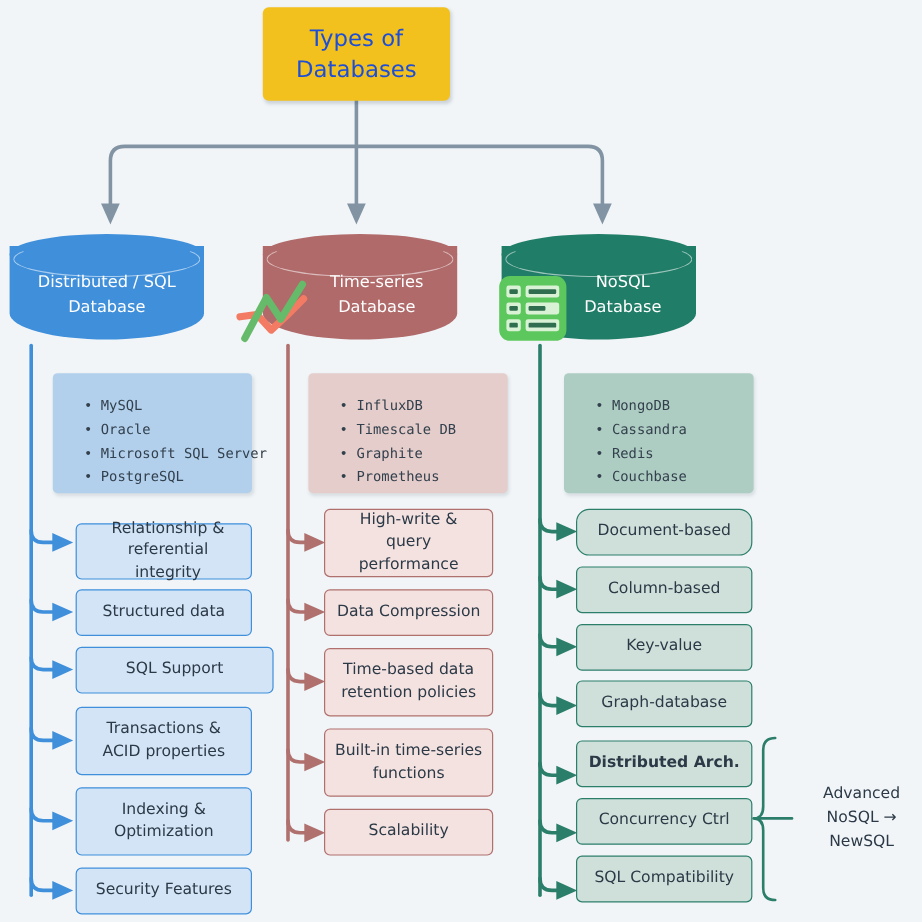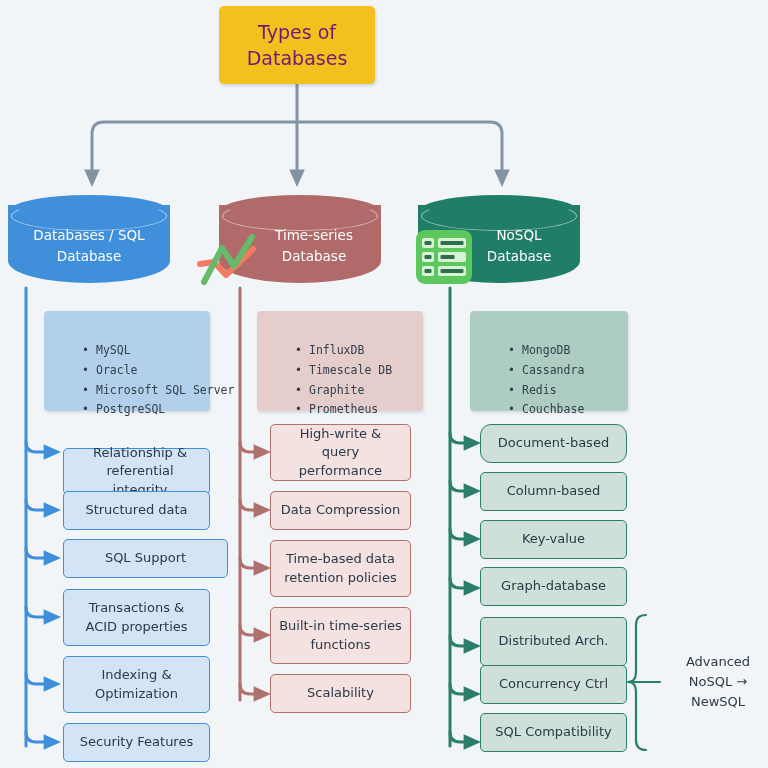--- a/index.html
+++ b/index.html
@@ -30,21 +30,21 @@
     position: absolute;
     left: 219px; top: 6px;
     width: 156px; height: 78px;
     background: #f2c11e;
     border-radius: 5px;
     box-shadow: 1px 2px 3px rgba(40,60,80,0.18);
     display: flex;
     align-items: center;
     justify-content: center;
     text-align: center;
-    color: #701a75;
+    color: #1d4ed8;
     font-size: 19px;
     line-height: 1.38;
     font-family: "DejaVu Sans", sans-serif;
   }
 
   
   .cyl {
     position: absolute;
     width: 162px;
     height: 98px;
@@ -105,21 +105,21 @@
 
   
   .examples {
     position: absolute;
     border-radius: 4px;
     box-shadow: 1px 2px 3px rgba(40,60,80,0.13);
     box-sizing: border-box;
     padding: 14px 10px 10px 18px;
   }
   .examples ul {
-    margin: 16px;
+    margin: 4px;
     padding: 0 0 0 18px;
     list-style: none;
   }
   .examples li {
     position: relative;
     color: #33404d;
     font-size: 11.5px;
     line-height: 1.72;
     font-family: "DejaVu Sans Mono", monospace;
     white-space: nowrap;
@@ -233,21 +233,21 @@
       <span>Types of</span><br>
       <span>Databases</span>
     </span>
   </div>
 
   <div class="cyl relational">
     <div class="body"></div>
     <div class="top"></div>
     <div class="rim"></div>
     <div class="label">
-      <span>Databases / SQL</span><br>
+      <span>Distributed / SQL</span><br>
       <span>Database</span>
     </div>
   </div>
 
   <div class="cyl timeseries">
     <div class="body"></div>
     <div class="top"></div>
     <div class="rim"></div>
     <div class="label">
       <span>Time-series</span><br>
@@ -302,21 +302,21 @@
   </div>
   <div class="examples green">
     <ul>
       <li>MongoDB</li>
       <li>Cassandra</li>
       <li>Redis</li>
       <li>Couchbase</li>
     </ul>
   </div>
 
-  <div class="fbox blue" style="left:63px; top:448px; width:147px; height:47px;padding-left:15px;">
+  <div class="fbox blue" style="left:63px; top:436px; width:147px; height:47px;padding-left:15px;">
     <span>
       <span>Relationship &amp;</span><br>
       <span>referential integrity</span>
     </span>
   </div>
   <div class="fbox blue" style="left:63px; top:491px; width:147px; height:39px;">
     <span>Structured data</span>
   </div>
   <div class="fbox blue" style="left:63px; top:539px; width:165px; height:39px;">
     <span>SQL Support</span>
@@ -367,21 +367,21 @@
   </div>
   <div class="fbox green" style="left:480px; top:472px; width:147px; height:39px;">
     <span>Column-based</span>
   </div>
   <div class="fbox green" style="left:480px; top:520px; width:147px; height:39px;">
     <span>Key-value</span>
   </div>
   <div class="fbox green" style="left:480px; top:567px; width:147px; height:39px;">
     <span>Graph-database</span>
   </div>
-  <div class="fbox green" style="left:480px; top:617px; width:147px; height:49px;">
+  <div class="fbox green" style="left:480px; top:617px; width:147px; height:39px;font-weight:bold;">
     <span>Distributed Arch.</span>
   </div>
   <div class="fbox green" style="left:480px; top:665px; width:147px; height:39px;">
     <span>Concurrency Ctrl</span>
   </div>
   <div class="fbox green" style="left:480px; top:713px; width:147px; height:39px;">
     <span>SQL Compatibility</span>
   </div>
 
   <div class="brace-note">

